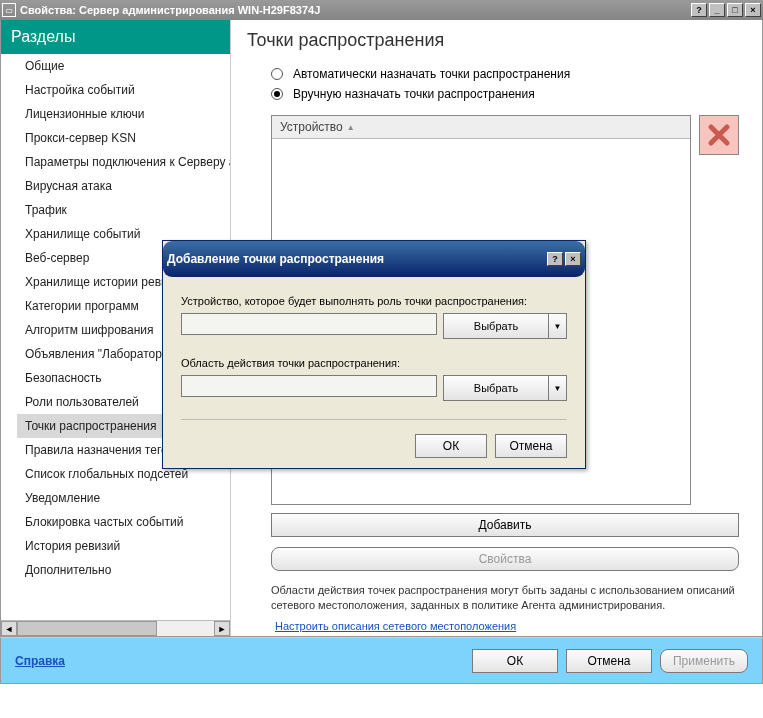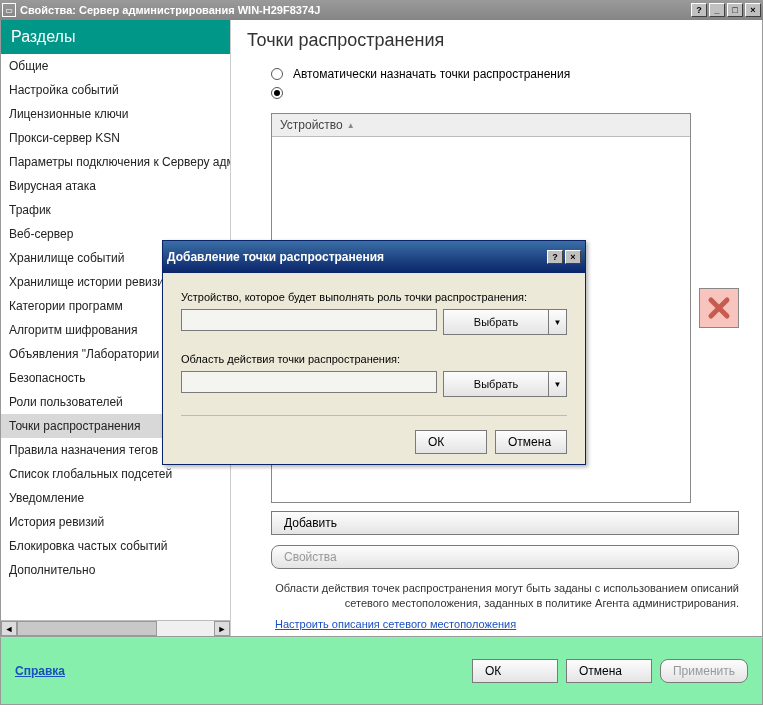--- a/index.html
+++ b/index.html
@@ -8,55 +8,55 @@
 .titlebar { height: 20px; background: linear-gradient(#9a9a9a,#858585); color: #fff; display: flex; align-items: center; padding: 0 2px; }
 .titlebar .icon { width:14px; height:14px; border:1px solid #fff; margin-right:4px; display:flex; align-items:center; justify-content:center; font-size:8px;}
 .titlebar .title { flex:1; font-size:11px; font-weight:bold; }
 .titlebar .btns { display:flex; gap:2px; }
 .titlebar .tbtn { width:16px; height:14px; background:#c0c0c0; border:1px solid #fff; border-right-color:#404040; border-bottom-color:#404040; display:flex; align-items:center; justify-content:center; font-size:9px; color:#000; cursor:pointer; font-weight:bold;}
 
 .main { display:flex; height:617px; border:1px solid #999; border-top:none; }
 
 .sidebar { width:230px; display:flex; flex-direction:column; border-right:1px solid #ccc; }
 .sidebar-header { background:#009688; color:#fff; padding:8px 10px; font-size:16px; }
-.sidebar-list { flex:1; overflow:hidden; background:#fff; }
+.sidebar-list { flex:1; overflow:hidden; background:#fff;padding-left:16px; }
 .sidebar-item { padding:5px 8px; color:#222; cursor:pointer; white-space:nowrap; overflow:hidden; }
 .sidebar-item.active { background:#d8d8d8; }
 .sidebar-scroll { height:16px; background:#e8e8e8; display:flex; border-top:1px solid #bbb; }
 .sidebar-scroll .sbtn { width:16px; border:1px solid #999; background:#ddd; display:flex; align-items:center; justify-content:center; font-size:9px;}
 .sidebar-scroll .strack { flex:1; background:#f0f0f0; position:relative; }
 .sidebar-scroll .sthumb { position:absolute; left:0; top:0; height:100%; width:140px; background:#c8c8c8; border:1px solid #999;}
 
 .content { flex:1; background:#fff; padding:10px 16px; position:relative; overflow:hidden; }
 .content-title { font-size:18px; color:#333; margin-bottom:16px; }
 .radio-row { display:flex; align-items:center; gap:10px; margin:6px 0 6px 24px; font-size:12px; }
 .radio { width:12px; height:12px; border:1px solid #555; border-radius:50%; display:flex; align-items:center; justify-content:center; }
 .radio.checked::after { content:""; width:6px; height:6px; background:#000; border-radius:50%; }
 
-.listbox-wrap { margin:14px 0 8px 24px; display:flex; gap:8px; align-items:center; }
+.listbox-wrap { margin:14px 0 8px 24px; display:flex; gap:8px; align-items:flex-start; }
 .listbox { flex:1; max-width:420px; border:1px solid #888; background:#fff; height:390px; }
 .listbox-header { background:#eee; border-bottom:1px solid #bbb; padding:4px 8px; font-size:11px; color:#444; display:flex; align-items:center; gap:4px;}
 .xbtn { width:40px; height:40px; border:1px solid #888; background:#f7c5bd; display:flex; align-items:center; justify-content:center; }
 .xbtn svg { width:24px; height:24px; }
 
 .btn-row { margin:6px 0 12px 24px; display:flex; gap:10px; justify-content:flex-end; max-width:468px;flex-direction:column; }
-.winbtn { min-width:90px; height:24px; border:1px solid #7a7a7a; background:linear-gradient(#fdfdfd,#e4e4e4); display:flex; align-items:center; justify-content:flex-start; cursor:pointer; padding:8px 12px;}
+.winbtn { min-width:90px; height:24px; border:1px solid #7a7a7a; background:linear-gradient(#fdfdfd,#e4e4e4); display:flex; align-items:center; justify-content:center; cursor:pointer; padding:8px 12px;}
 .winbtn.disabled { color:#999; cursor:default;border-radius:8px; }
 
-.note { margin:6px 0 4px 24px; max-width:468px; font-size:11px; color:#333; line-height:1.4;text-align:right; }
+.note { margin:6px 0 4px 24px; max-width:468px; font-size:11px; color:#333; line-height:1.4; }
 .link { margin:6px 0 0 28px; color:#1a4fbf; text-decoration:underline; cursor:pointer; font-size:11px; }
 
-.footer { height:68px; border:1px solid #999; border-top:1px solid #ccc; background:#86efac; display:flex; align-items:center; padding:0 14px; }
+.footer { height:47px; border:1px solid #999; border-top:1px solid #ccc; background:#7dd3fc; display:flex; align-items:center; padding:0 14px; }
 .footer .help { color:#1a4fbf; text-decoration:underline; cursor:pointer; font-size:12px; font-weight:bold;}
 .footer .spacer { flex:1; }
 .footer .winbtn { min-width:86px; margin-left:8px; }
 
 
 .dialog { position:absolute; left:162px; top:240px; width:424px; background:#ece9d8; border:1px solid #0a246a; box-shadow:2px 2px 4px rgba(0,0,0,.3); }
-.dialog .dlg-title { height:22px; background:linear-gradient(#3a6ea5,#0a246a); color:#fff; display:flex; align-items:center; padding:16px 4px; font-size:11px; font-weight:bold; }
+.dialog .dlg-title { height:36px; background:linear-gradient(#3a6ea5,#0a246a); color:#fff; display:flex; align-items:center; padding:6px 4px; font-size:11px; font-weight:bold;border-radius:9px; }
 .dialog .dlg-title .t { flex:1; }
 .dialog .dlg-title .tbtn { width:16px; height:14px; background:#c0c0c0; border:1px solid #fff; border-right-color:#404040; border-bottom-color:#404040; display:flex; align-items:center; justify-content:center; font-size:9px; color:#000; cursor:pointer; margin-left:2px; font-weight:bold;}
 .dialog .body { padding:18px 18px 10px; }
 .dialog .lbl { font-size:11px; margin-bottom:6px; color:#000; }
 .dialog .field-row { display:flex; gap:6px; margin-bottom:18px; }
 .dialog .txt { flex:1; height:22px; border:1px solid #7a7a7a; background:#f4f4f0; }
 .dialog .combo { width:124px; height:26px; border:1px solid #7a7a7a; background:linear-gradient(#fdfdfd,#e4e4e4); display:flex; }
 .dialog .combo .cl { flex:1; display:flex; align-items:center; justify-content:center; font-size:11px; }
 .dialog .combo .cd { width:18px; border-left:1px solid #7a7a7a; display:flex; align-items:center; justify-content:center; font-size:8px;}
 .dialog .hr { height:1px; background:#bbb; margin:6px 0 14px;}
@@ -81,54 +81,55 @@
   <div class="sidebar">
     <div class="sidebar-header">Разделы</div>
     <div class="sidebar-list" id="sidebar-list">
         <div class="sidebar-item">Общие</div>
         <div class="sidebar-item">Настройка событий</div>
         <div class="sidebar-item">Лицензионные ключи</div>
         <div class="sidebar-item">Прокси-сервер KSN</div>
         <div class="sidebar-item">Параметры подключения к Серверу админи</div>
         <div class="sidebar-item">Вирусная атака</div>
         <div class="sidebar-item">Трафик</div>
+        <div class="sidebar-item">Хранилище событий</div>
         <div class="sidebar-item">Веб-сервер</div>
-        <div class="sidebar-item">Хранилище событий</div>
         <div class="sidebar-item">Хранилище истории ревизий</div>
         <div class="sidebar-item">Категории программ</div>
         <div class="sidebar-item">Алгоритм шифрования</div>
         <div class="sidebar-item">Объявления "Лаборатории Кас</div>
         <div class="sidebar-item">Безопасность</div>
         <div class="sidebar-item">Роли пользователей</div>
         <div class="sidebar-item active">Точки распространения</div>
         <div class="sidebar-item">Правила назначения тегов</div>
         <div class="sidebar-item">Список глобальных подсетей</div>
         <div class="sidebar-item">Уведомление</div>
+        <div class="sidebar-item">Блокировка частых событий</div>
         <div class="sidebar-item">История ревизий</div>
-        <div class="sidebar-item">Блокировка частых событий</div>
         <div class="sidebar-item">Дополнительно</div>
       </div>
     <div class="sidebar-scroll">
       <div class="sbtn">◄</div>
       <div class="strack">
           <div class="sthumb"></div>
         </div>
       <div class="sbtn">►</div>
     </div>
   </div>
 
   <div class="content">
     <div class="content-title">Точки распространения</div>
 
     <div class="radio-row">
       <div class="radio"></div>
       <span>Автоматически назначать точки распространения</span>
     </div>
     <div class="radio-row">
       <div class="radio checked"></div>
+      <span>Вручную назначать точки распространения</span>
     </div>
 
     <div class="listbox-wrap">
       <div class="listbox">
         <div class="listbox-header">
           <span>Устройство</span>
           <span style="font-size:8px;color:#888;">▲</span>
         </div>
       </div>
       <div class="xbtn">

